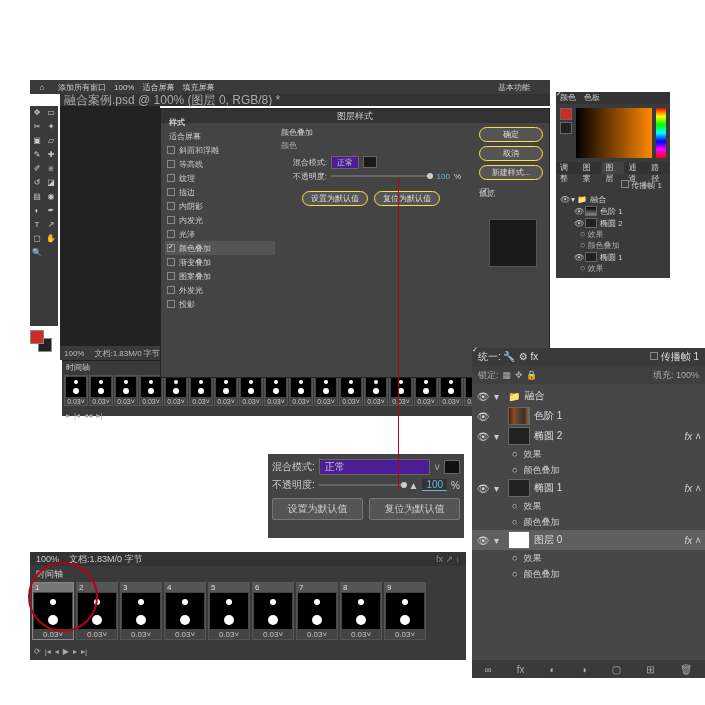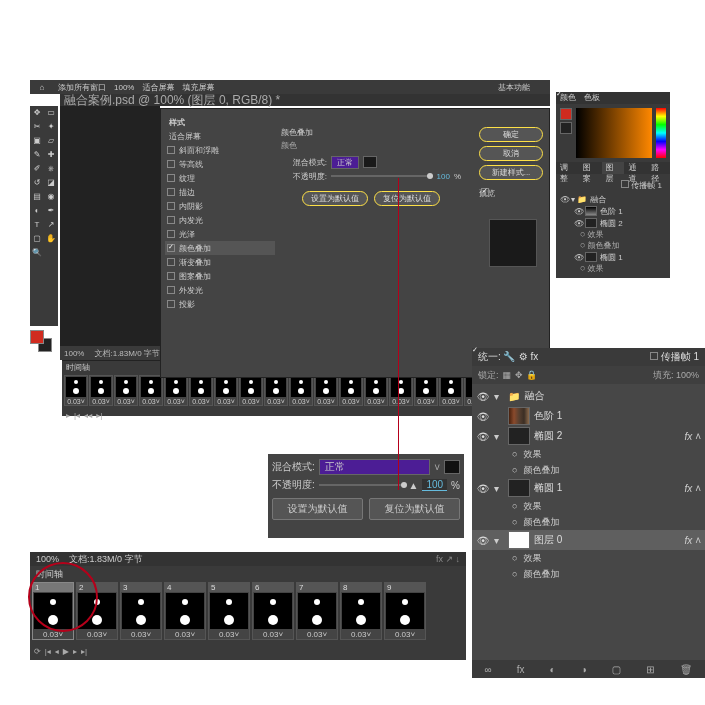--- a/index.html
+++ b/index.html
@@ -282,20 +282,21 @@
     </div>
   <div class="tl-ctrl">
     <span>▸</span>
     <span>|◂</span>
     <span>◂◂</span>
     <span>▸|</span>
   </div>
 </div>
 
 <div class="dialog">
+  <div class="dlg-title">图层样式</div>
   <div class="dlg-left">
     <div class="dlg-opt" style="padding-left:4px;font-weight:bold">样式</div>
     <div class="dlg-opt" style="padding-left:4px">适合屏幕</div>
     <div id="dlg-opts">
         <div class="dlg-opt"><span class="chk"></span>斜面和浮雕</div>
         <div class="dlg-opt"><span class="chk"></span>等高线</div>
         <div class="dlg-opt"><span class="chk"></span>纹理</div>
         <div class="dlg-opt"><span class="chk"></span>描边</div>
         <div class="dlg-opt"><span class="chk"></span>内阴影</div>
         <div class="dlg-opt"><span class="chk"></span>内发光</div>

